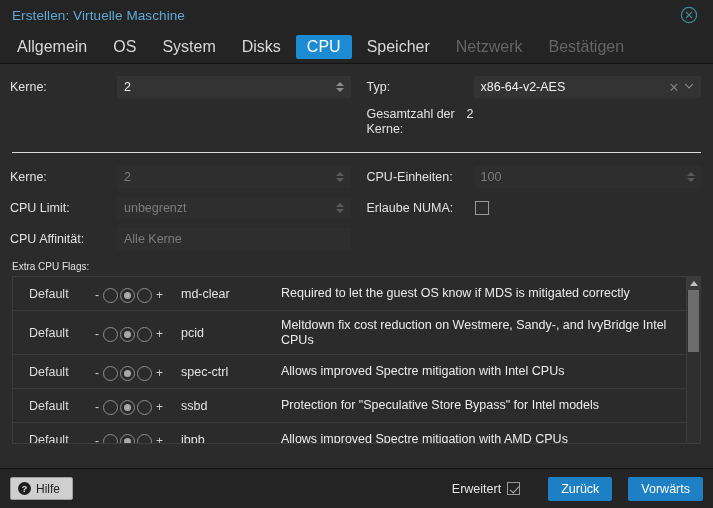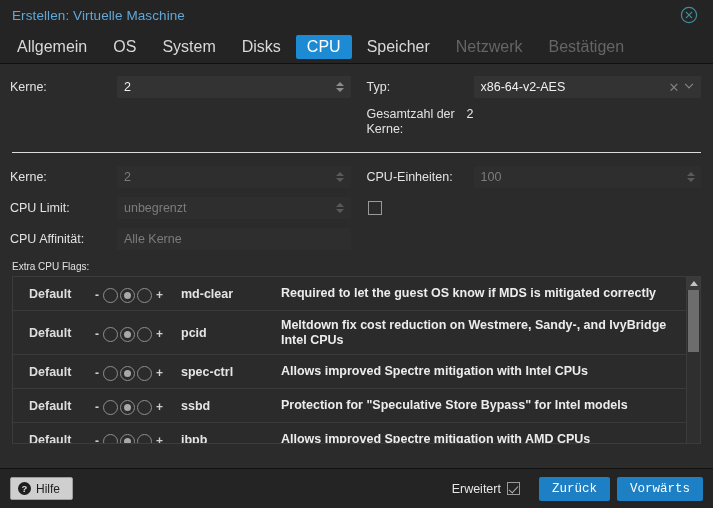--- a/index.html
+++ b/index.html
@@ -207,21 +207,20 @@
     margin: 4px 0 4px 2px;
   }
   .flags-table {
     border: 1px solid #3c3c3c;
     background: #2b2b2b;
     height: 168px;
     display: flex;
     position: relative;
     margin: 0 2px;
     overflow: hidden;
-    font-weight: bold;
   }
   .flags-rows {
     flex: 1 1 auto;
     display: flex;
     flex-direction: column;
     overflow: hidden;
   }
   .frow {
     display: flex;
     align-items: center;
@@ -360,22 +359,22 @@
     transform: rotate(42deg);
   }
   .btn-blue {
     background: #1d7fc4;
     color: #ffffff;
     border: none;
     border-radius: 2px;
     height: 24px;
     padding: 0 13px;
     font-size: 12.5px;
-    font-family: Liberation Mono, monospace;
-    margin-left: 7px;
+    font-family: Liberation Sans, sans-serif;
+    margin-left: 16px;
     cursor: pointer;
   }
 </style>
 </head>
 <body>
 
 <div class="window">
 
   <div class="titlebar">
     <span class="title-text">Erstellen: Virtuelle Maschine</span>
@@ -484,20 +483,21 @@
           <div class="input disabled">
             <span class="val">100</span>
             <span class="spinner dim">
               <i class="spin-up"></i>
               <i class="spin-dn"></i>
             </span>
           </div>
         </div>
 
         <div class="field-row">
+          <span class="field-label">Erlaube NUMA:</span>
           <span class="checkbox"></span>
         </div>
 
       </div>
     </div>
 
     <div class="flags-label">Extra CPU Flags:</div>
 
     <div class="flags-table">
       <div class="flags-rows">

